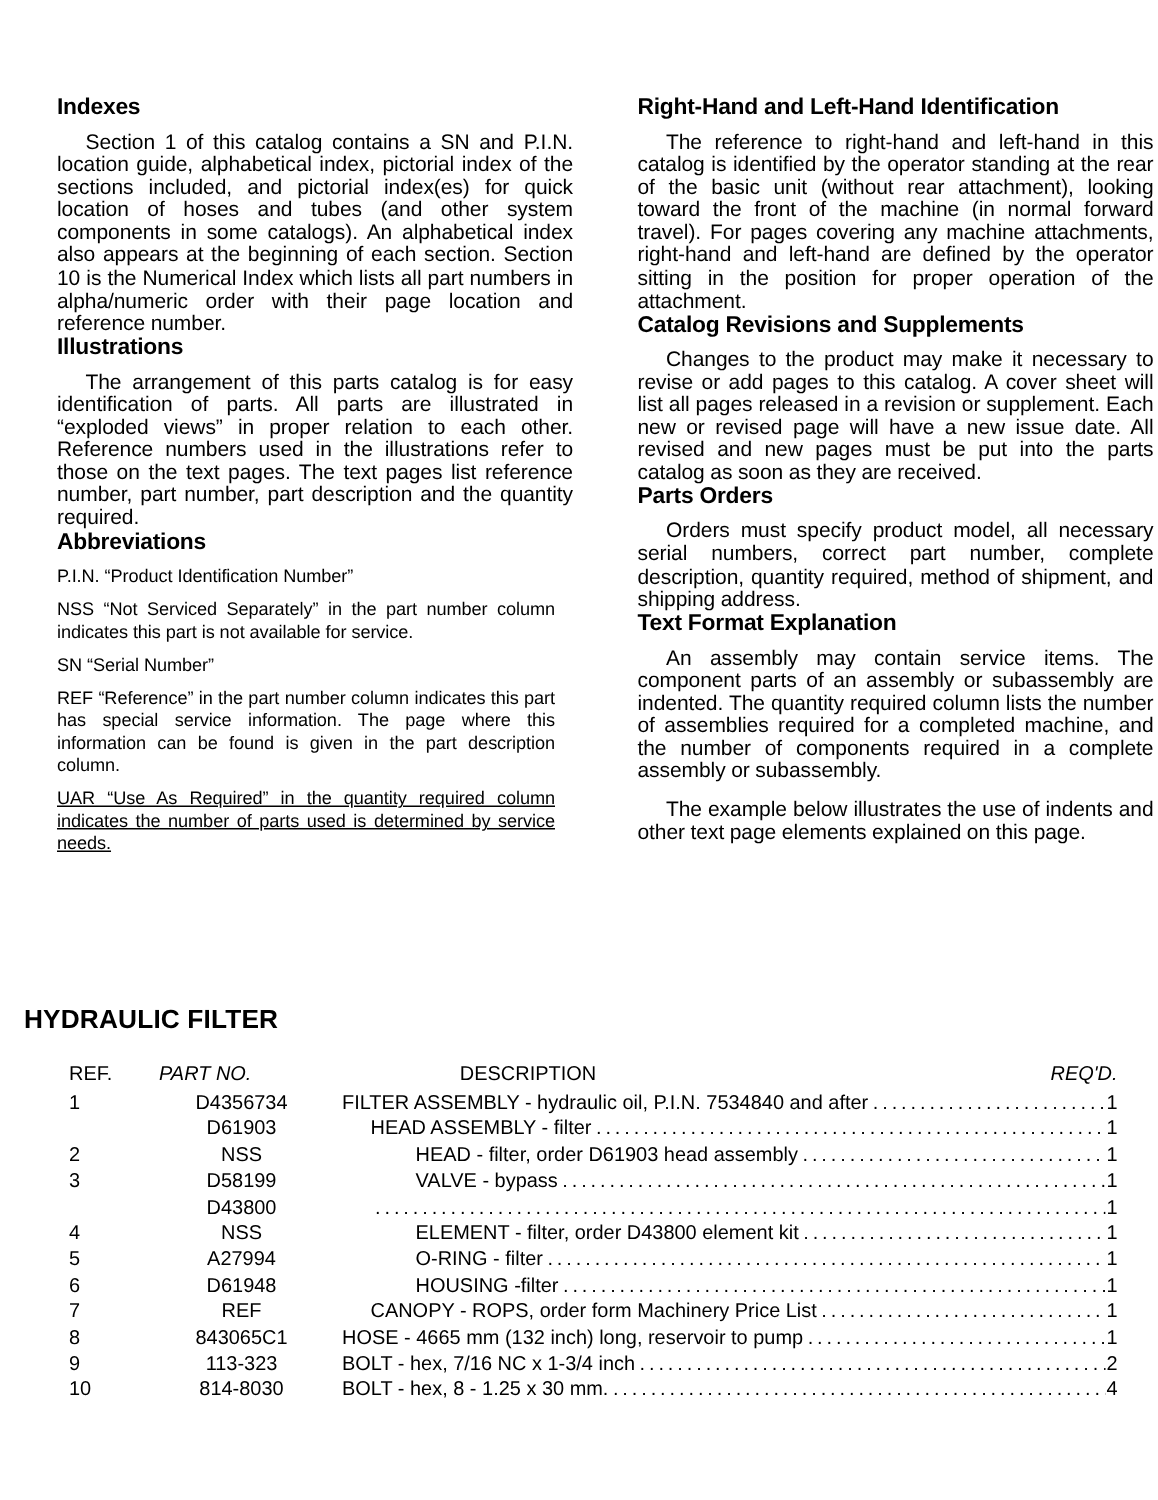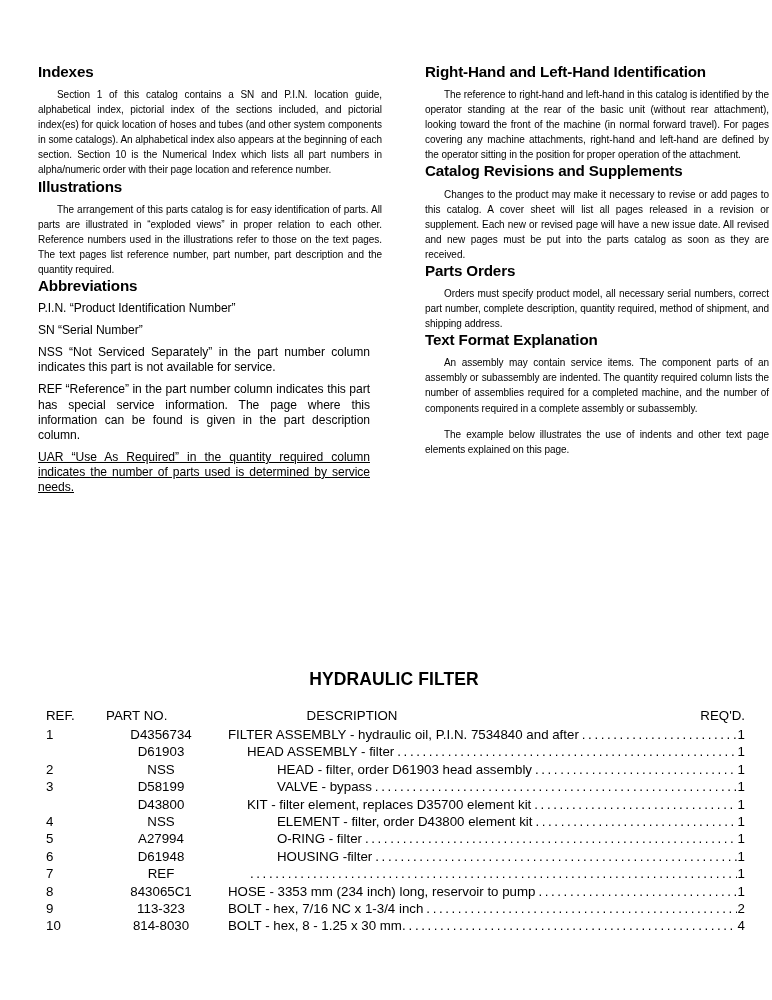--- a/index.html
+++ b/index.html
@@ -42,21 +42,21 @@
 
   h2.sec-head {
     font-size: 15.2px;
     font-weight: bold;
     letter-spacing: -0.15px;
     margin: 0 0 7px 0;
     line-height: 1.12;
   }
 
   p.body {
-    font-size: 10px;
+    font-size: 14px;
     line-height: 15.1px;
     margin: 0 0 0 0;
     text-align: justify;
     text-indent: 19px;
     letter-spacing: -0.05px;
     word-spacing: -0.1px;
   }
   p.body + p.body { margin-top: 11px; }
   p.abbr {
     font-size: 12.1px;
@@ -71,21 +71,21 @@
   .gap-after { margin-bottom: 19px; }
 
   
   .parts {
     position: absolute;
     left: 0;
     top: 668px;
     width: 772px;
   }
   .parts-title {
-    text-align: center;
+    text-align: left;
     font-size: 17.5px;
     font-weight: bold;
     letter-spacing: 0.1px;
     margin: 0;
     padding-left: 16px;
   }
 
   .ptable {
     position: relative;
     margin-top: 17px;
@@ -132,23 +132,23 @@
   }
   .qty {
     flex: 0 0 auto;
     text-align: right;
     min-width: 8px;
   }
 
   
   .phead { position: relative; height: 18px; margin-bottom: 1px; }
   .h-ref   { position: absolute; left: 46px;  top: 0; }
-  .h-part  { position: absolute; left: 106px; top: 0; }
+  .h-part  { position: absolute; left: 106px; top: 0; font-style: italic; }
   .h-desc  { position: absolute; left: 214px; top: 0; width: 276px; text-align: center; }
-  .h-qty   { position: absolute; right: 27px; top: 0; }
+  .h-qty   { position: absolute; right: 27px; top: 0; font-style: italic; }
 
   
   .ind0 { padding-left: 0px; margin-left: 14px; }
   .ind1 { padding-left: 33px; }
   .ind2 { padding-left: 63px; }
 </style>
 </head>
 <body>
 
 <div class="page">
@@ -158,22 +158,22 @@
     <div class="col col-left">
 
       <h2 class="sec-head">Indexes</h2>
       <p class="body gap-after">Section 1 of this catalog contains a SN and P.I.N. location guide, alphabetical index, pictorial index of the sections included, and pictorial index(es) for quick location of hoses and tubes (and other system components in some catalogs). An alphabetical index also appears at the beginning of each section. Section 10 is the Numerical Index which lists all part numbers in alpha/numeric order with their page location and reference number.</p>
 
       <h2 class="sec-head">Illustrations</h2>
       <p class="body gap-after">The arrangement of this parts catalog is for easy identification of parts. All parts are illustrated in “exploded views” in proper relation to each other. Reference numbers used in the illustrations refer to those on the text pages. The text pages list reference number, part number, part description and the quantity required.</p>
 
       <h2 class="sec-head">Abbreviations</h2>
       <p class="abbr">P.I.N. “Product Identification Number”</p>
+      <p class="abbr">NSS “Not Serviced Separately” in the part number column indicates this part is not available for service.</p>
       <p class="abbr">SN “Serial Number”</p>
-      <p class="abbr">NSS “Not Serviced Separately” in the part number column indicates this part is not available for service.</p>
       <p class="abbr">REF “Reference” in the part number column indicates this part has special service information. The page where this information can be found is given in the part description column.</p>
       <p class="abbr">UAR “Use As Required” in the quantity required column indicates the number of parts used is determined by service needs.</p>
 
     </div>
 
     <div class="col col-right">
 
       <h2 class="sec-head">Right-Hand and Left-Hand Identification</h2>
       <p class="body gap-after">The reference to right-hand and left-hand in this catalog is identified by the operator standing at the rear of the basic unit (without rear attachment), looking toward the front of the machine (in normal forward travel). For pages covering any machine attachments, right-hand and left-hand are defined by the operator sitting in the position for proper operation of the attachment.</p>
 
@@ -238,21 +238,20 @@
             <span class="c-desc ind2">
               <span class="desc-text">VALVE - bypass</span>
               <span class="leader" aria-hidden="true">.........................................................................................</span>
               <span class="qty">1</span>
             </span>
           </div>
           <div class="prow">
             <span class="c-ref"></span>
             <span class="c-part">D43800</span>
             <span class="c-desc ind1">
-              <span class="desc-text">KIT - filter element, replaces D35700 element kit</span>
               <span class="leader" aria-hidden="true">.........................................................................................</span>
               <span class="qty">1</span>
             </span>
           </div>
           <div class="prow">
             <span class="c-ref">4</span>
             <span class="c-part">NSS</span>
             <span class="c-desc ind2">
               <span class="desc-text">ELEMENT - filter, order D43800 element kit</span>
               <span class="leader" aria-hidden="true">.........................................................................................</span>
@@ -274,29 +273,30 @@
             <span class="c-desc ind2">
               <span class="desc-text">HOUSING -filter</span>
               <span class="leader" aria-hidden="true">.........................................................................................</span>
               <span class="qty">1</span>
             </span>
           </div>
           <div class="prow">
             <span class="c-ref">7</span>
             <span class="c-part">REF</span>
             <span class="c-desc ind1">
+              <span class="desc-text">CANOPY - ROPS, order form Machinery Price List</span>
               <span class="leader" aria-hidden="true">.........................................................................................</span>
               <span class="qty">1</span>
             </span>
           </div>
           <div class="prow">
             <span class="c-ref">8</span>
             <span class="c-part">843065C1</span>
             <span class="c-desc ind0">
-              <span class="desc-text">HOSE - 3353 mm (234 inch) long, reservoir to pump</span>
+              <span class="desc-text">HOSE - 4665 mm (132 inch) long, reservoir to pump</span>
               <span class="leader" aria-hidden="true">.........................................................................................</span>
               <span class="qty">1</span>
             </span>
           </div>
           <div class="prow">
             <span class="c-ref">9</span>
             <span class="c-part">113-323</span>
             <span class="c-desc ind0">
               <span class="desc-text">BOLT - hex, 7/16 NC x 1-3/4 inch</span>
               <span class="leader" aria-hidden="true">.........................................................................................</span>

